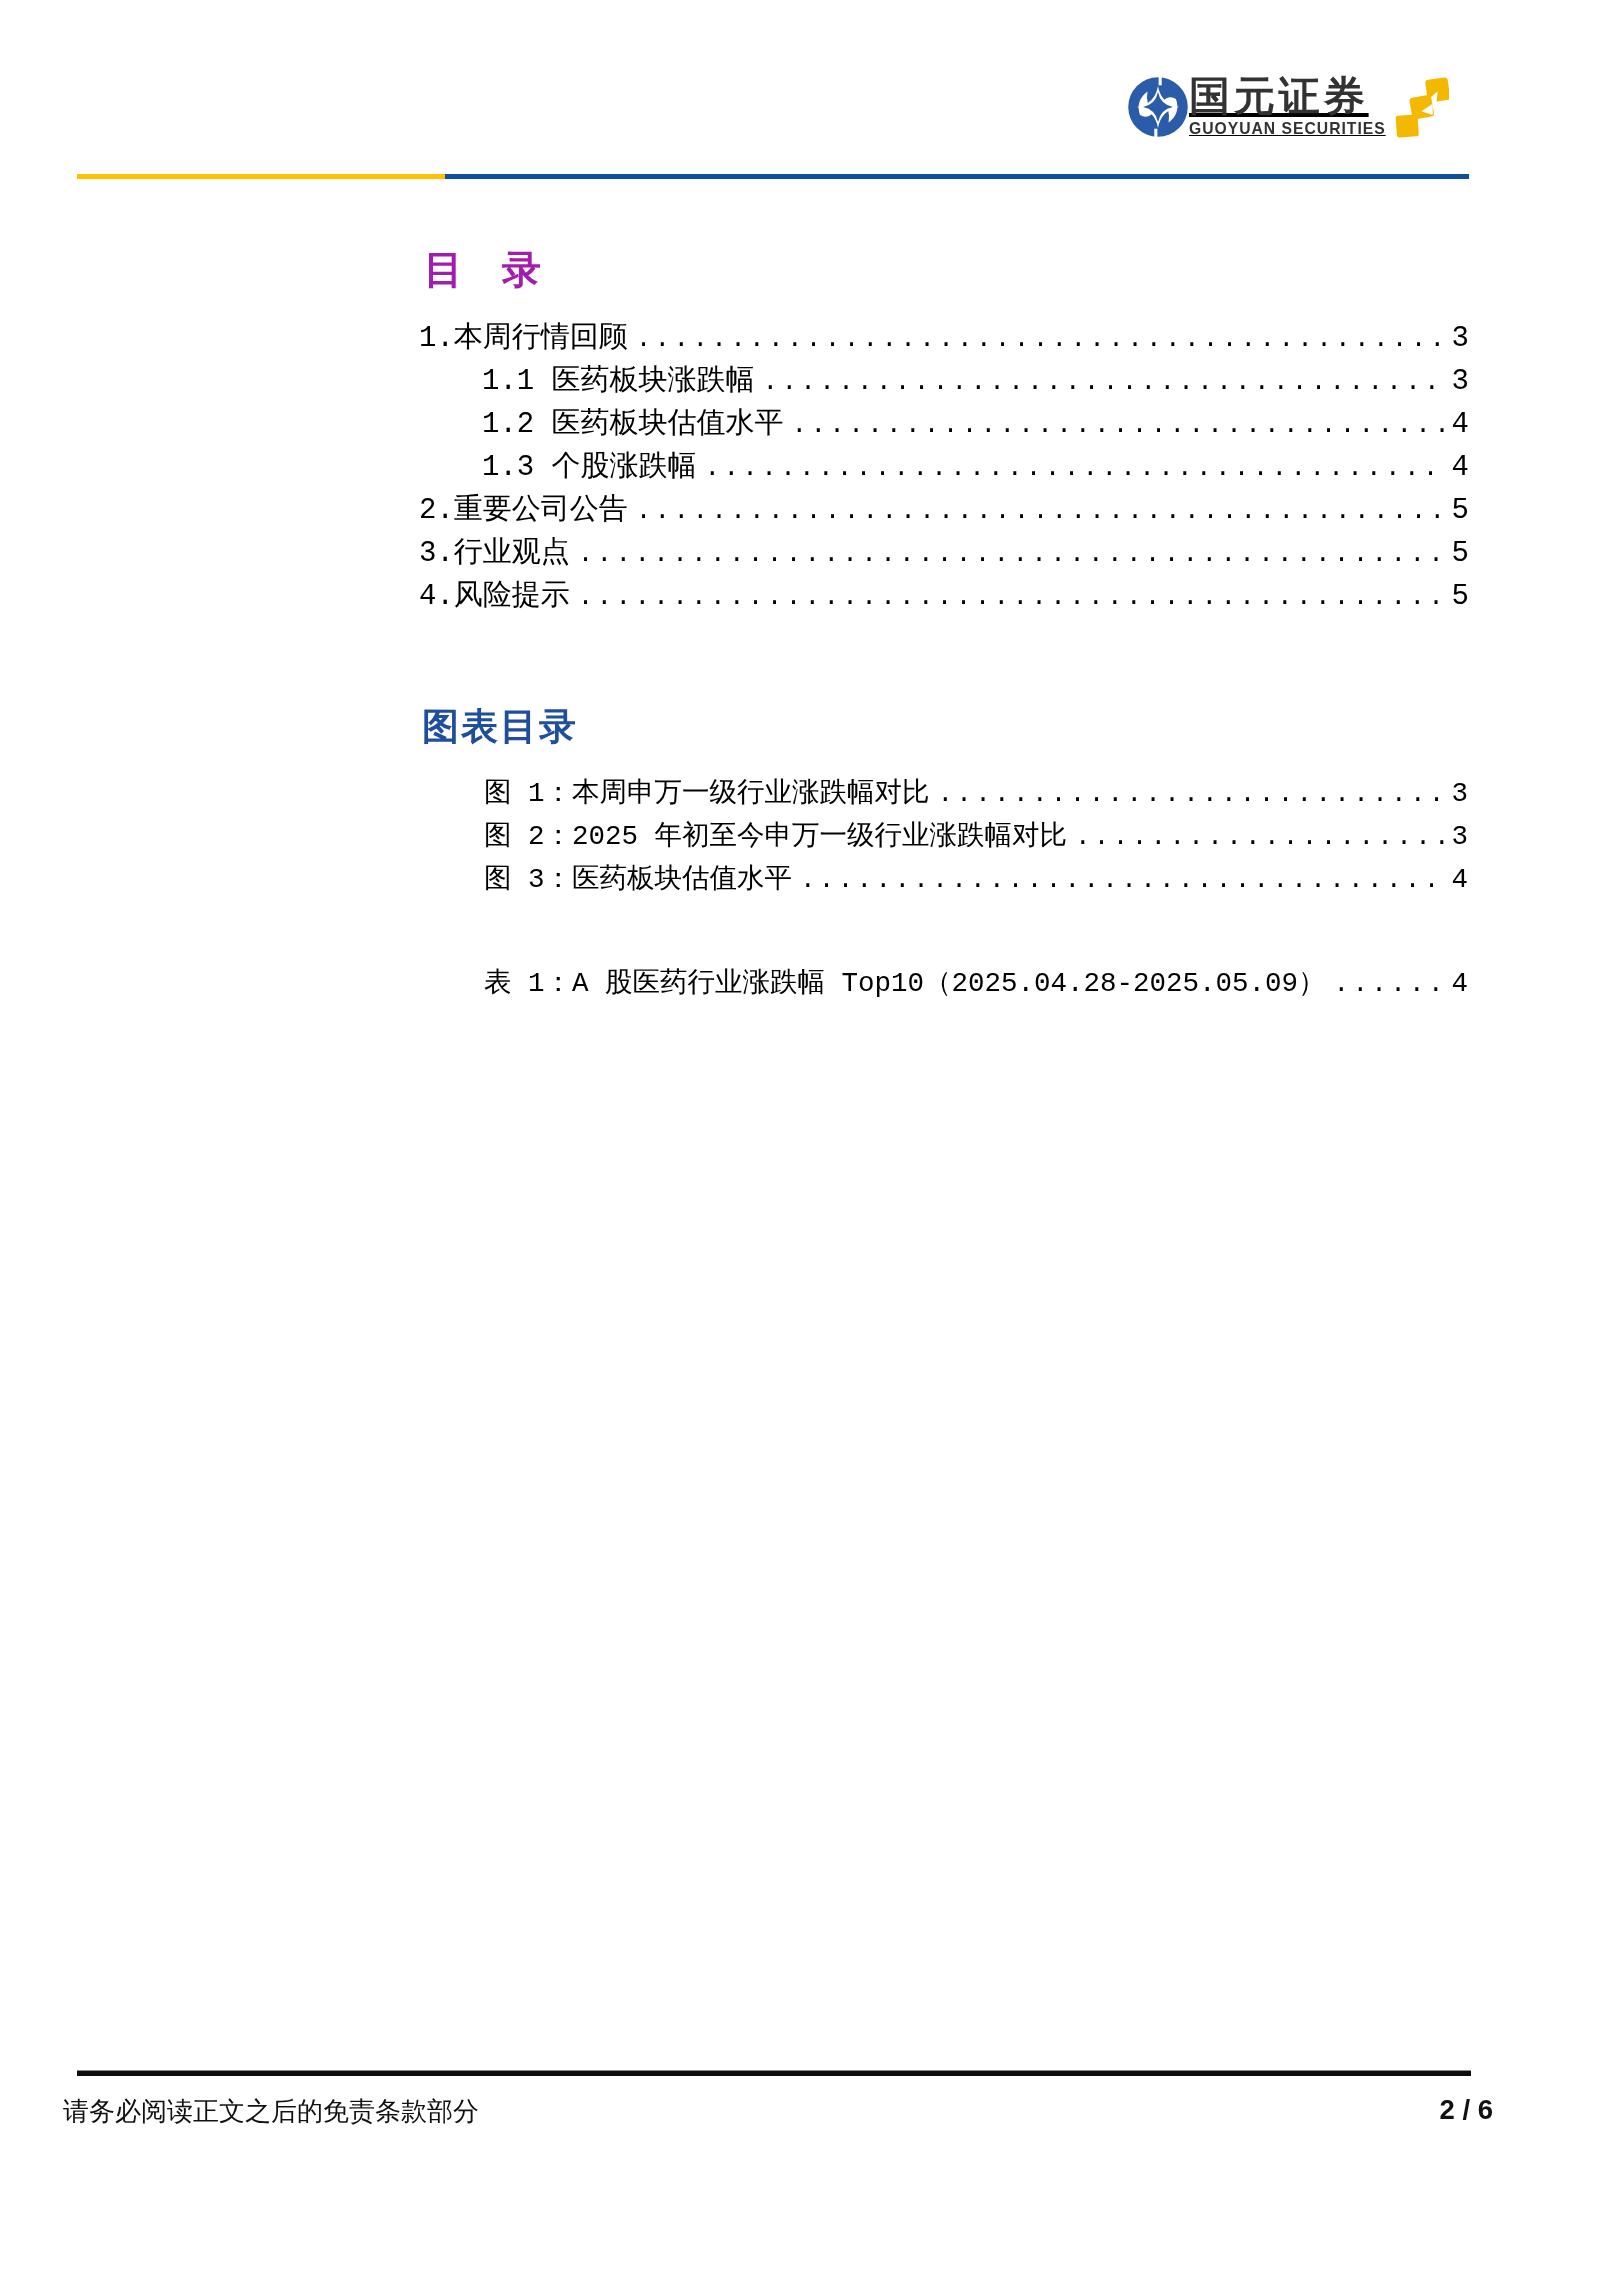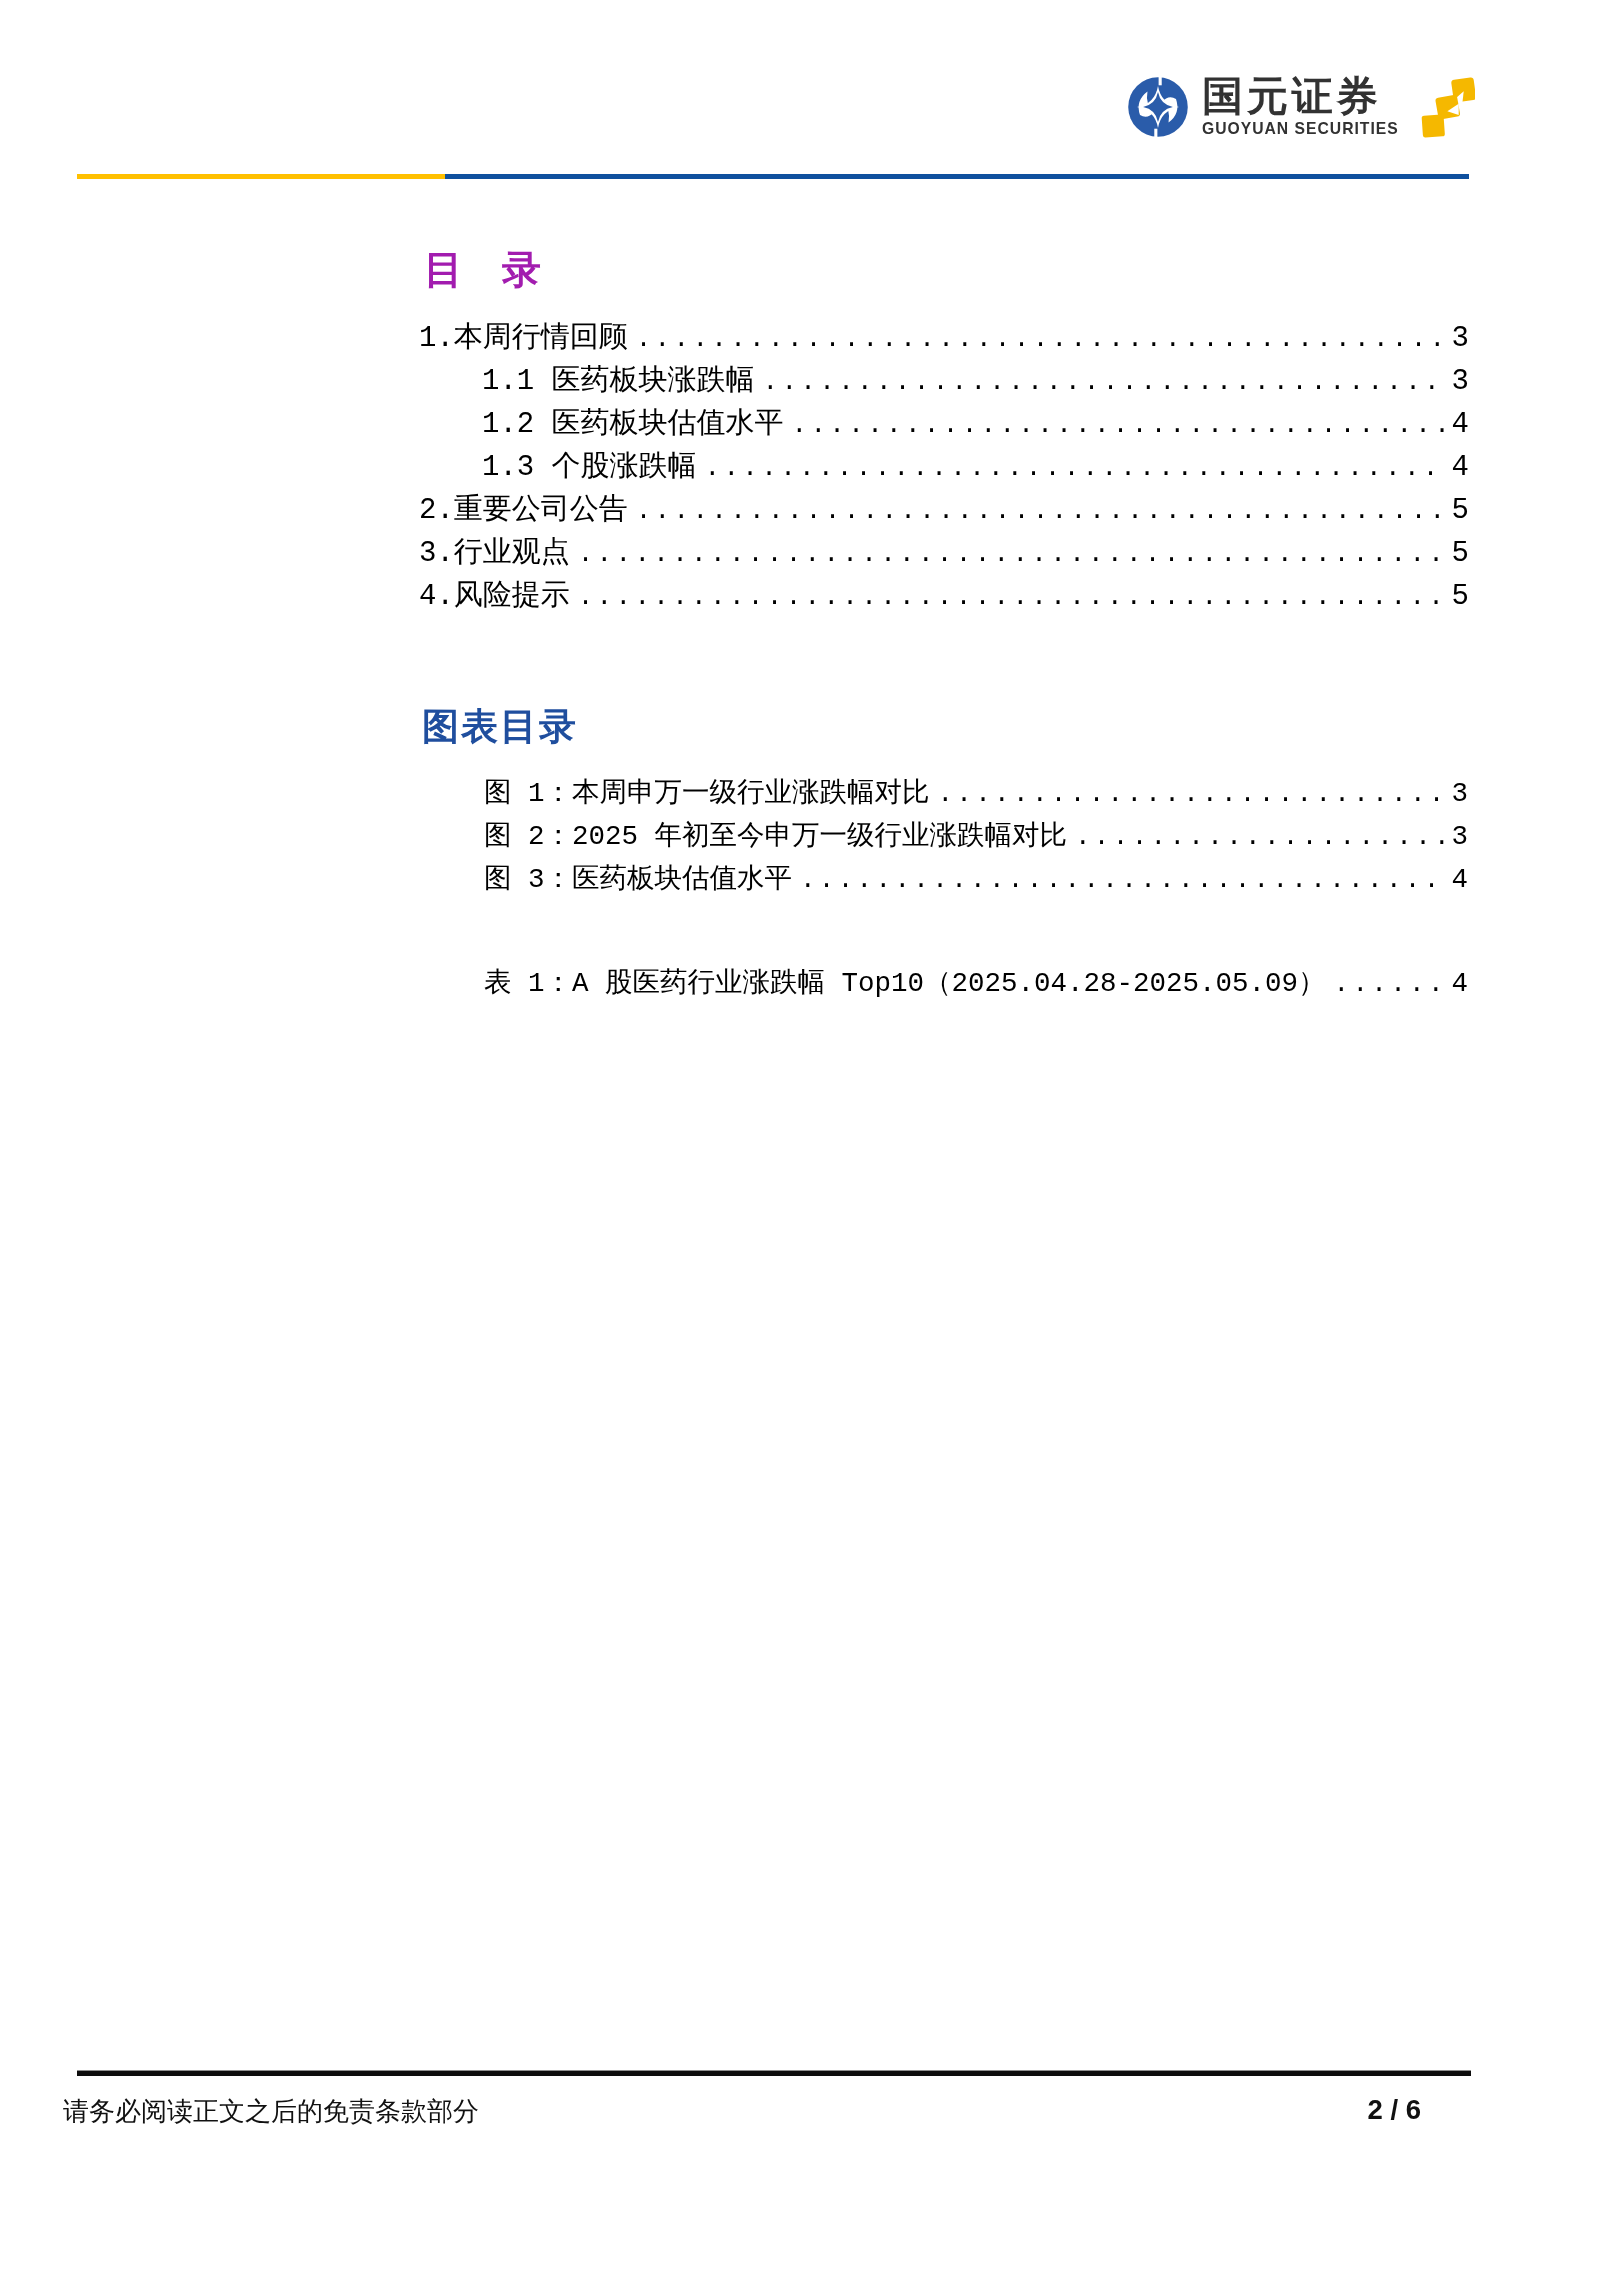--- a/index.html
+++ b/index.html
@@ -8,21 +8,21 @@
     width:1623px;height:2295px;
     background:#ffffff;
     font-family:"Liberation Serif","DejaVu Serif",serif;
     color:#000;
     overflow:hidden;
   }
 
   
   .brand{
     position:absolute;left:1127px;top:73px;height:68px;
-    display:flex;align-items:center;gap:13px;
+    display:flex;align-items:center;text-decoration:underline;
   }
   .brand-icon{width:62px;height:62px;flex:0 0 auto;}
   .brand-text{display:flex;flex-direction:column;justify-content:center;}
   .brand-cn{
     font-family:"Liberation Sans","DejaVu Sans",sans-serif;
     font-weight:bold;font-size:41px;line-height:41px;color:#323232;
     letter-spacing:3.9px;white-space:nowrap;
   }
   .brand-en{
     font-family:"Liberation Sans","DejaVu Sans",sans-serif;
@@ -71,21 +71,21 @@
   .rule-bottom{
     position:absolute;left:77px;top:2070px;width:1394px;height:4.6px;
     background:#0d0d0d;border-top:1.3px solid #8f8f8f;
   }
   .disclaimer{
     position:absolute;left:63px;top:2093px;
     font-size:26px;line-height:37px;color:#111;
     white-space:nowrap;
   }
   .pagenum{
-    position:absolute;left:1349px;top:2091px;width:72px;
+    position:absolute;left:1421px;top:2091px;width:72px;
     text-align:right;
     font-family:"Liberation Sans","DejaVu Sans",sans-serif;
     font-weight:bold;font-size:27.5px;line-height:38px;color:#111;
     white-space:nowrap;
   }
 </style>
 </head>
 <body>
 
 <div class="page">

